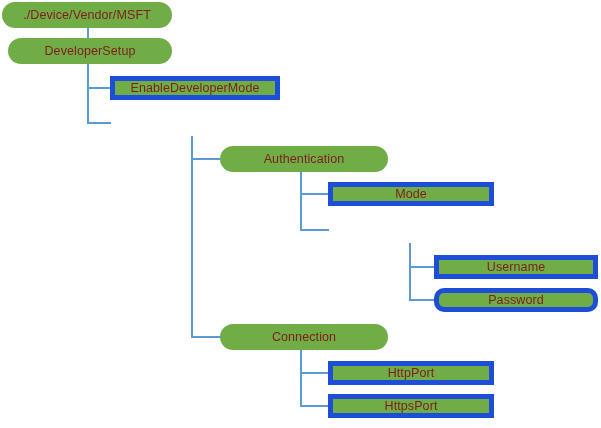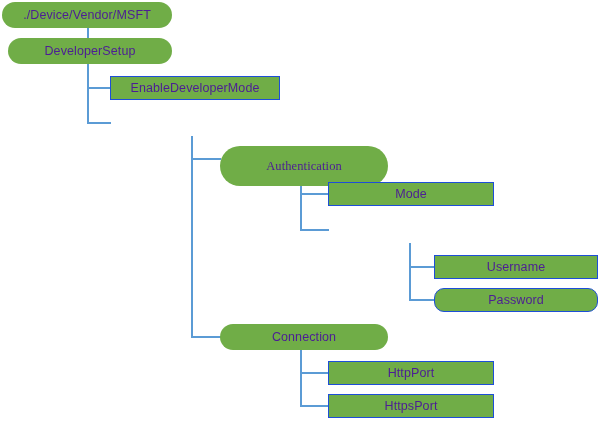--- a/index.html
+++ b/index.html
@@ -24,35 +24,35 @@
     background: #5b9bd5;
   }
   .line.v { width: 2px; }
   .line.h { height: 2px; }
 
   
   .node {
     position: absolute;
     box-sizing: border-box;
     background: #70ad47;
-    color: #4c1d95;
+    color: #7f1d1d;
     display: flex;
     align-items: center;
     justify-content: center;
     font-size: 12.5px;
     line-height: 1;
     letter-spacing: 0.1px;
     white-space: nowrap;
     user-select: none;
   }
   .node.pill {
     border-radius: 999px;
   }
   .node.rect {
-    border: 1px solid #1d4ed8;
+    border: 5px solid #1d4ed8;
     border-radius: 0;
   }
   .node .label {
     display: block;
     padding: 0 6px;
     transform: translateY(-0.5px);
   }
 </style>
 </head>
 <body>
@@ -97,21 +97,21 @@
 
   <div class="node pill" style="left:8px; top:38px; width:164px; height:26px;">
     <span class="label">DeveloperSetup</span>
   </div>
 
   <div class="node rect" style="left:110px; top:76px; width:170px; height:24px;">
     <span class="label">EnableDeveloperMode</span>
   </div>
 
 
-  <div class="node pill" style="left:220px; top:146px; width:168px; height:40px;font-family:Liberation Serif, serif;">
+  <div class="node pill" style="left:220px; top:146px; width:168px; height:26px;">
     <span class="label">Authentication</span>
   </div>
 
   <div class="node rect" style="left:328px; top:182px; width:166px; height:24px;align-items:center;">
     <span class="label">Mode</span>
   </div>
 
 
   <div class="node rect" style="left:434px; top:255px; width:164px; height:24px;">
     <span class="label">Username</span>

